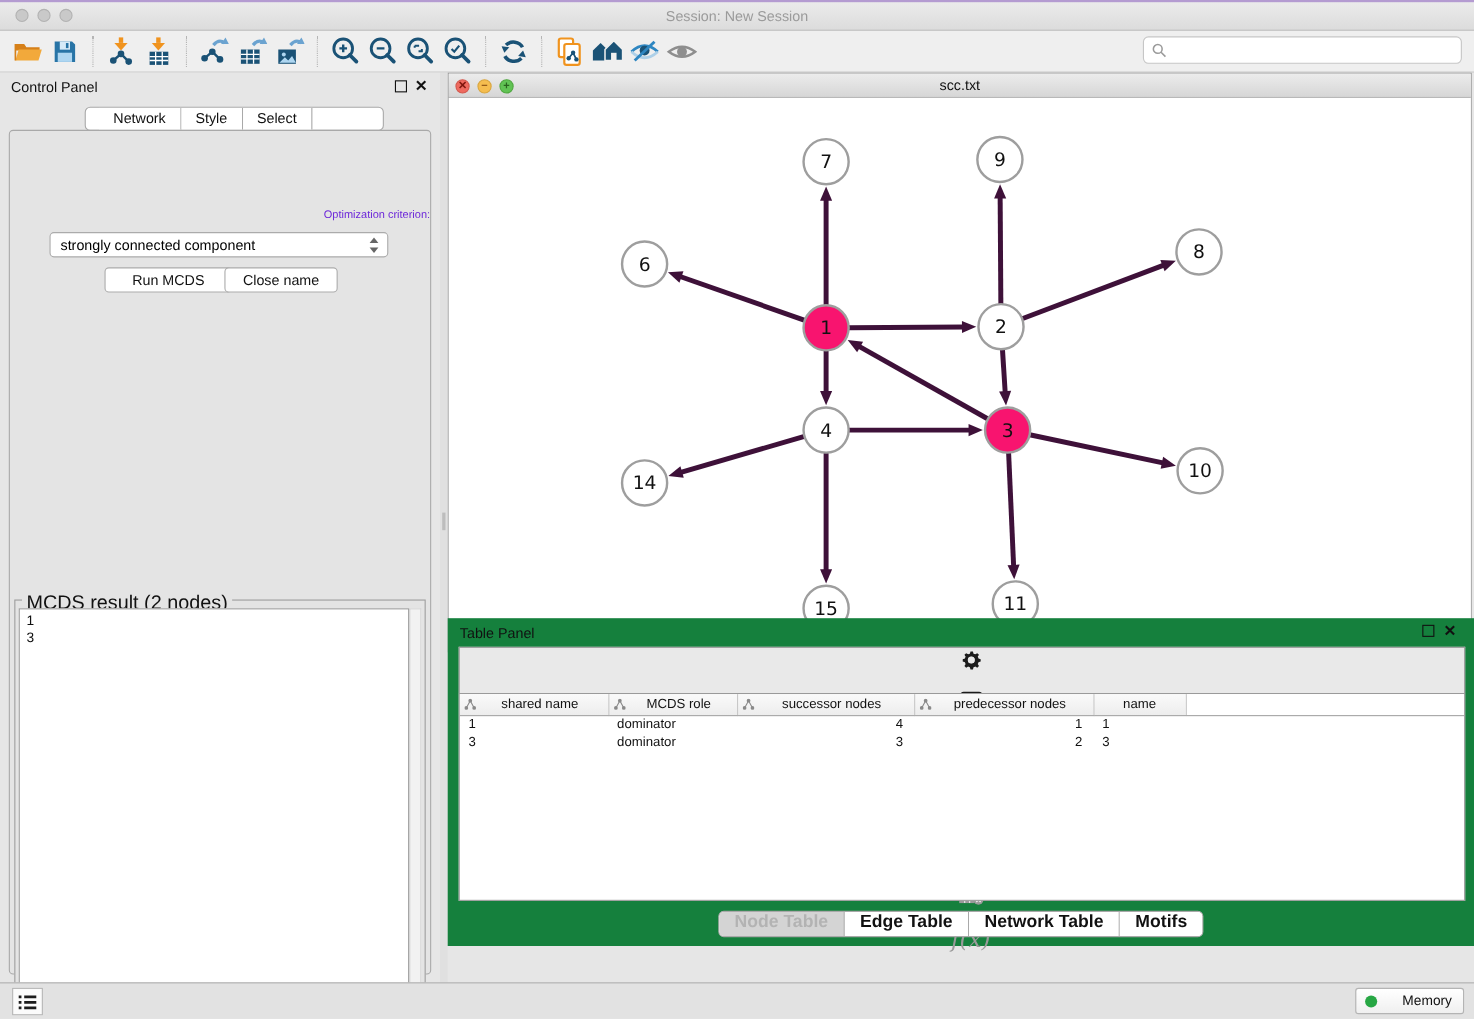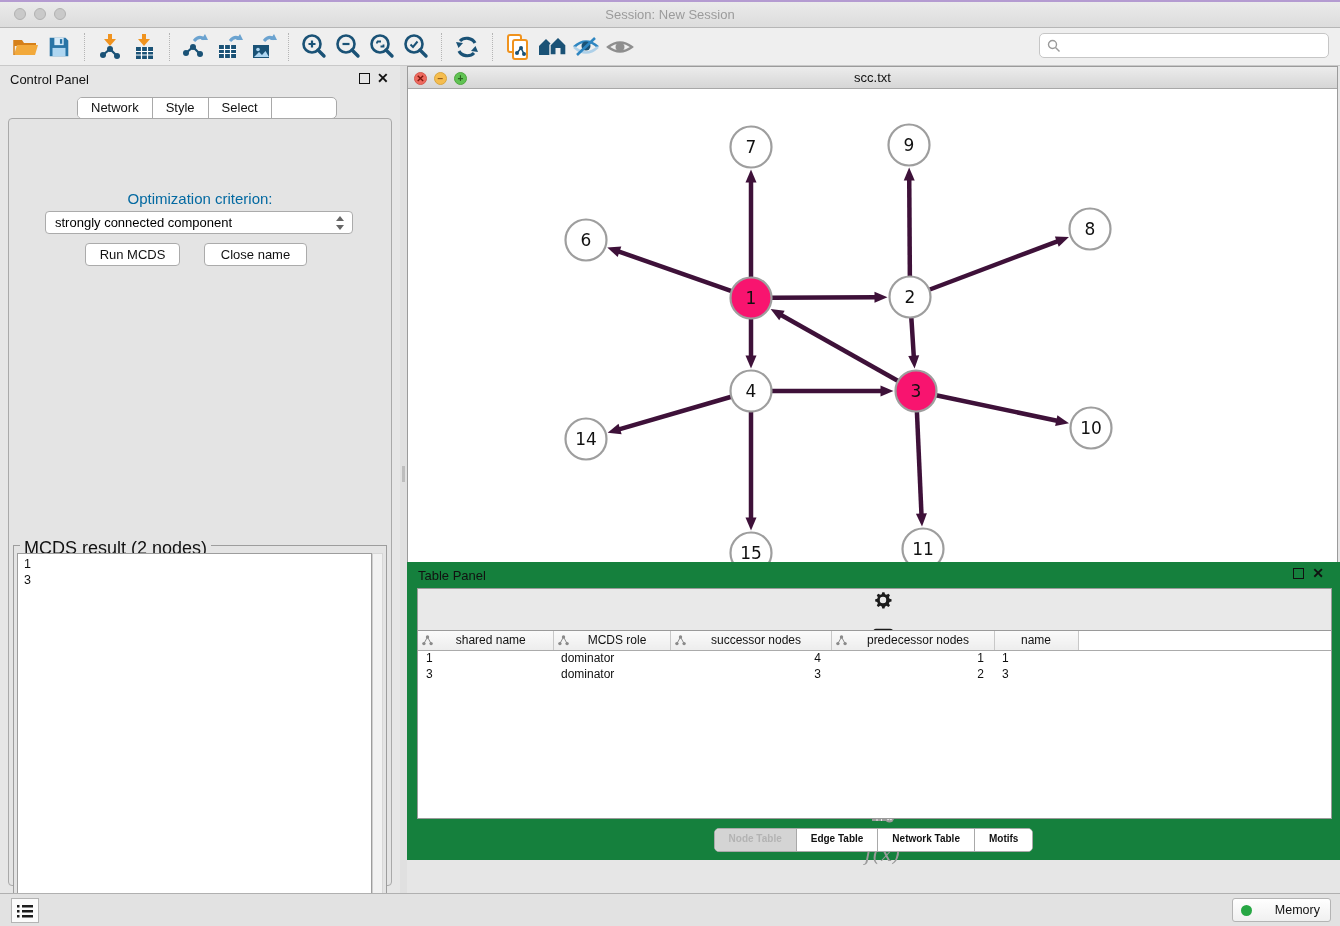--- a/index.html
+++ b/index.html
@@ -22,27 +22,27 @@
     border:1px solid #c6c6c6; border-radius:5px; display:flex; align-items:center; padding-left:7px; }
   #search-wrap input { border:none; outline:none; flex:1; font-size:13px; background:transparent; height:100%; }
 
   
   #control-panel { position:absolute; left:0; top:66px; width:400px; height:827px; background:#e6e6e6; }
   #cp-header { position:absolute; left:0; top:0; width:100%; height:26px; }
   #cp-title { position:absolute; left:10px; top:6px; font-size:13px; color:#111; }
   .panel-float { position:absolute; top:7px; width:11px; height:11px; border:1.6px solid #111; }
   .panel-close { position:absolute; top:4px; font-size:14px; font-weight:bold; color:#111; line-height:16px; }
   #cp-tabs { position:absolute; left:77px; top:31px; height:22px; display:flex; border:1px solid #a9a9a9;
-    border-radius:5px; overflow:hidden; background:#fff; }
+    border-radius:5px; overflow:hidden; background:#fff;padding-left:12px; }
   .cp-tab { padding:0 13px; font-size:13px; line-height:20px; color:#111; background:#fff; border-right:1px solid #a9a9a9; }
   .cp-tab:last-child { border-right:none; }
   .cp-tab.active { background:#dadada; color:#c2c2c2;margin-top:38px; }
   #cp-body { position:absolute; left:8px; top:52px; width:384px; height:768px; background:#e4e4e4;
     border:1px solid #a9a9a9; border-radius:4px; }
-  #opt-label { position:absolute; left:0; width:100%; top:71px; text-align:center; font-size:15px; color:#0369a1; }
+  #opt-label { position:absolute; left:0; width:100%; top:71px; text-align:right; font-size:10px; color:#6d28d9; }
   #criterion-select { position:absolute; left:36px; top:92px; width:308px; height:23px; background:#fff;
     border:1px solid #ababab; border-radius:4px; font-size:13px; display:flex; align-items:center; padding-left:9px; }
   #criterion-stepper { position:absolute; right:7px; top:3px; width:10px; height:16px; }
   .cp-btn { position:absolute; top:124px; height:23px; background:#fff; border:1px solid #ababab; border-radius:4px;
     font-size:13px; text-align:center; line-height:21px; color:#111; }
   #mcds-result { position:absolute; left:4px; top:426px; width:374px; height:378px;
     border:1px solid #9d9d9d; background:#e4e4e4; }
   #mcds-legend { position:absolute; left:6px; top:-8px; background:#e4e4e4; padding:0 4px; font-size:18px; color:#111; }
   #mcds-text { position:absolute; left:3px; top:7px; right:14px; bottom:3px; background:#fff;
     border:1px solid #9d9d9d; font-size:12.5px; line-height:16px; padding:2px 0 0 6px; white-space:pre; color:#111; }
@@ -77,21 +77,21 @@
   #node-table th { height:19px; background:linear-gradient(#fafafa,#ededed); border-right:1px solid #c8c8c8;
     border-bottom:1px solid #ababab; font-weight:normal; font-size:12px; color:#111; padding:0; }
   #node-table th.filler { background:#fff; border-right:none; }
   #node-table th .hd { display:flex; align-items:center; padding:0 4px; }
   #node-table th .hd span { flex:1; text-align:center; }
   #node-table td { height:16px; font-size:12px; color:#111; padding:0 8px; border:none; white-space:nowrap; }
   #node-table td.num { text-align:right; padding-right:10px; }
   
   #tp-tabs { position:absolute; left:0; right:0; top:266px; display:flex; justify-content:center; }
   #tp-tabs-inner { display:flex; border:1px solid #a9a9a9; border-radius:5px; overflow:hidden; background:#fff; }
-  .tp-tab { padding:0 14px; font-size:10px; font-weight:bold; line-height:20px; height:22px; color:#111;
+  .tp-tab { padding:0 14px; font-size:16px; font-weight:bold; line-height:20px; height:22px; color:#111;
     background:#fff; border-right:1px solid #a9a9a9; }
   .tp-tab:last-child { border-right:none; }
   .tp-tab.active { background:#d4d4d4; color:#b3b3b3; }
 
   
   #statusbar { position:absolute; left:0; top:893px; width:1340px; height:33px; background:#e2e2e2;
     border-top:1px solid #b0b0b0; }
   #list-btn { position:absolute; left:11px; top:4px; width:28px; height:25px; background:#fbfbfb;
     border:1px solid #b4b4b4; display:flex; align-items:center; justify-content:center; }
   #memory-btn { position:absolute; right:9px; top:4px; height:24px; background:linear-gradient(#ffffff,#f0f0f0);
@@ -265,21 +265,21 @@
   </div>
   <div id="cp-body">
     <div id="opt-label">Optimization criterion:</div>
     <div id="criterion-select">
       <span>strongly connected component</span>
       <svg id="criterion-stepper" viewBox="0 0 10 16">
         <path d="M5 1 L9 6 H1z" fill="#666"></path>
           <path d="M5 15 L1 10 H9z" fill="#666"></path>
       </svg>
     </div>
-    <div class="cp-btn" style="left:76px; width:95px">Run MCDS</div>
+    <div class="cp-btn" style="left:86px; width:116px">Run MCDS</div>
     <div class="cp-btn" style="left:195px; width:103px">Close name</div>
     <div id="mcds-result">
       <div id="mcds-legend">MCDS result (2 nodes)</div>
       <div id="mcds-text">1
 3</div>
       <div id="mcds-scroll"></div>
     </div>
   </div>
 </div>
 

